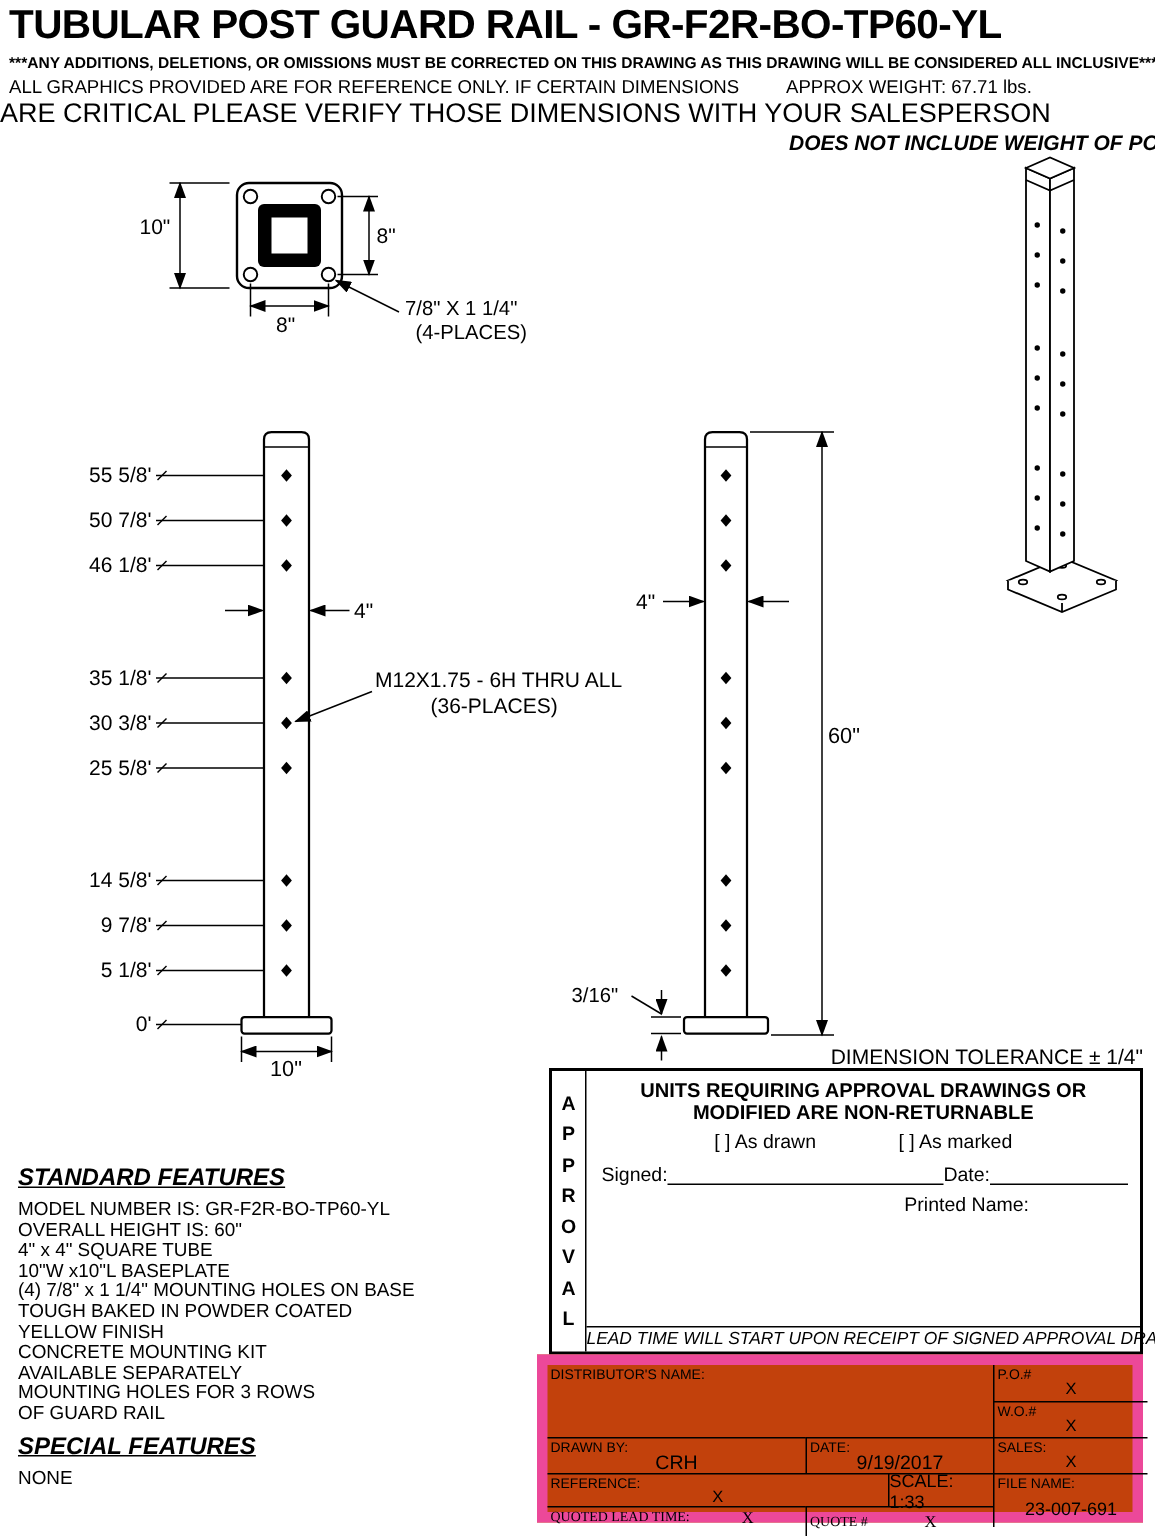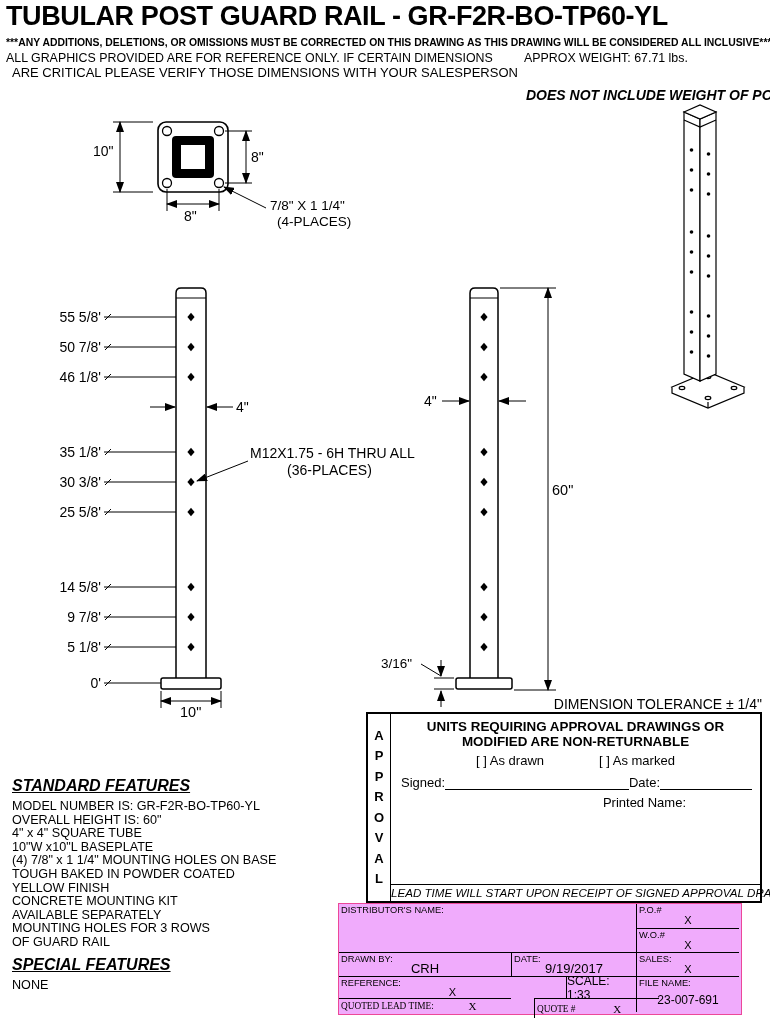--- a/index.html
+++ b/index.html
@@ -7,21 +7,21 @@
   body { width:770px; height:1024px; font-family:"Liberation Sans",sans-serif; color:#000; position:relative; }
   .page { position:absolute; left:0; top:0; width:770px; height:1024px; background:#fff; overflow:hidden; }
   .abs { position:absolute; }
   svg { position:absolute; left:0; top:0; }
   svg text { font-family:"Liberation Sans",sans-serif; fill:#000; stroke:none; }
   .pre { white-space:pre-line; }
 
   .title { left:6px; top:1px; font-size:27px; font-weight:800; white-space:nowrap; letter-spacing:-0.4px; }
   .d1 { left:6px; top:37px; font-size:10.4px; font-weight:600; white-space:nowrap; }
   .d2 { left:6px; top:51px; font-size:12.4px; white-space:nowrap; }
-  .d3 { left:12px; top:65px; font-size:13px; white-space:nowrap; }
+  .d3 { left:0; top:65px; font-size:18px; white-space:nowrap; }
   .wt { left:524px; top:51px; font-size:12.4px; white-space:nowrap; }
   .wtnote { left:526px; top:67px; font-size:14px; font-style:italic; font-weight:700; white-space:nowrap;margin-top:20px; }
 
   .tol { left:540px; top:696px; width:222px; text-align:right; font-size:14px; white-space:nowrap; }
 
   .features { left:12px; top:777px; width:330px; }
   .features2 { left:12px; top:956px; width:330px; }
   .f-title { font-size:16px; font-weight:bold; font-style:italic; text-decoration:underline; margin-bottom:5px; white-space:nowrap; }
   .f-line { font-size:12.6px; line-height:13.6px; white-space:nowrap; }
 
@@ -30,21 +30,21 @@
   .appr-main { flex:1; position:relative; text-align:center; padding-top:3px; }
   .agreement { font-size:12.4px; line-height:13.4px; }
   .warning { font-weight:bold; font-size:13.4px; line-height:15px; margin-top:2px; }
   .checks { display:flex; justify-content:center; gap:55px; font-size:13px; margin-top:4px; }
   .signrow { display:flex; align-items:flex-end; font-size:13px; margin:7px 8px 0 10px; }
   .printrow { display:flex; align-items:flex-end; font-size:13px; margin:5px 8px 0 10px; width:285px;flex-direction:column; }
   .rule { border-bottom:1px solid #000; height:13px; }
   .r1 { flex:2.8; } .r2 { width:92px; } .r3 { flex:1; }
   .leadtime { position:absolute; bottom:0; left:0; right:0; border-top:1.5px solid #000; font-style:italic; font-size:11.6px; padding:1px 0 2px; white-space:nowrap; }
 
-  .tblock { left:338px; top:903px; width:404px; height:112px; border:1px solid #ec4899; background:#f0abfc; }
+  .tblock { left:358px; top:903px; width:404px; height:112px; border:7px solid #ec4899; background:#c2410c; }
   .cell { position:absolute; }
   .cl { position:absolute; left:2px; top:1px; font-size:9.3px; white-space:nowrap; }
   .cv { position:absolute; left:0; right:0; text-align:center; font-size:11px; }
   .bt { border-top:1px solid #000; } .bl { border-left:1px solid #000; }
   .company-cell { display:flex; align-items:center; padding-left:14px; font-size:19.5px; letter-spacing:0.3px; white-space:nowrap; }
   .inline-cell { display:flex; align-items:center; padding-left:2px;font-family:Liberation Serif, serif; }
   .inline-cell .il { font-size:9.3px; white-space:nowrap; }
   .inline-cell .iv { flex:1; text-align:center; font-size:11px; }
 </style>
 </head>
@@ -306,21 +306,21 @@
       <span class="cl">REFERENCE:</span>
       <span class="cv" style="top:9px;">X</span>
     </div>
     <div class="cell bt bl" style="left:227px;top:72px;width:70px;height:22px;display:flex;align-items:center;justify-content:center;font-size:12px;">
       <span>SCALE: 1:33</span>
     </div>
     <div class="cell bt inline-cell" style="left:0;top:94px;width:172px;height:14px;">
       <span class="il">QUOTED LEAD TIME:</span>
       <span class="iv">X</span>
     </div>
-    <div class="cell bt bl inline-cell" style="left:172px;top:94px;width:125px;height:20px;margin-left:23px;">
+    <div class="cell bt bl inline-cell" style="left:172px;top:94px;width:125px;height:20px;">
       <span class="il">QUOTE #</span>
       <span class="iv">X</span>
     </div>
     <div class="cell bl" style="left:297px;top:0;width:103px;height:24px;">
       <span class="cl">P.O.#</span>
       <span class="cv" style="top:10px;">X</span>
     </div>
     <div class="cell bl bt" style="left:297px;top:24px;width:103px;height:24px;">
       <span class="cl">W.O.#</span>
       <span class="cv" style="top:10px;">X</span>

